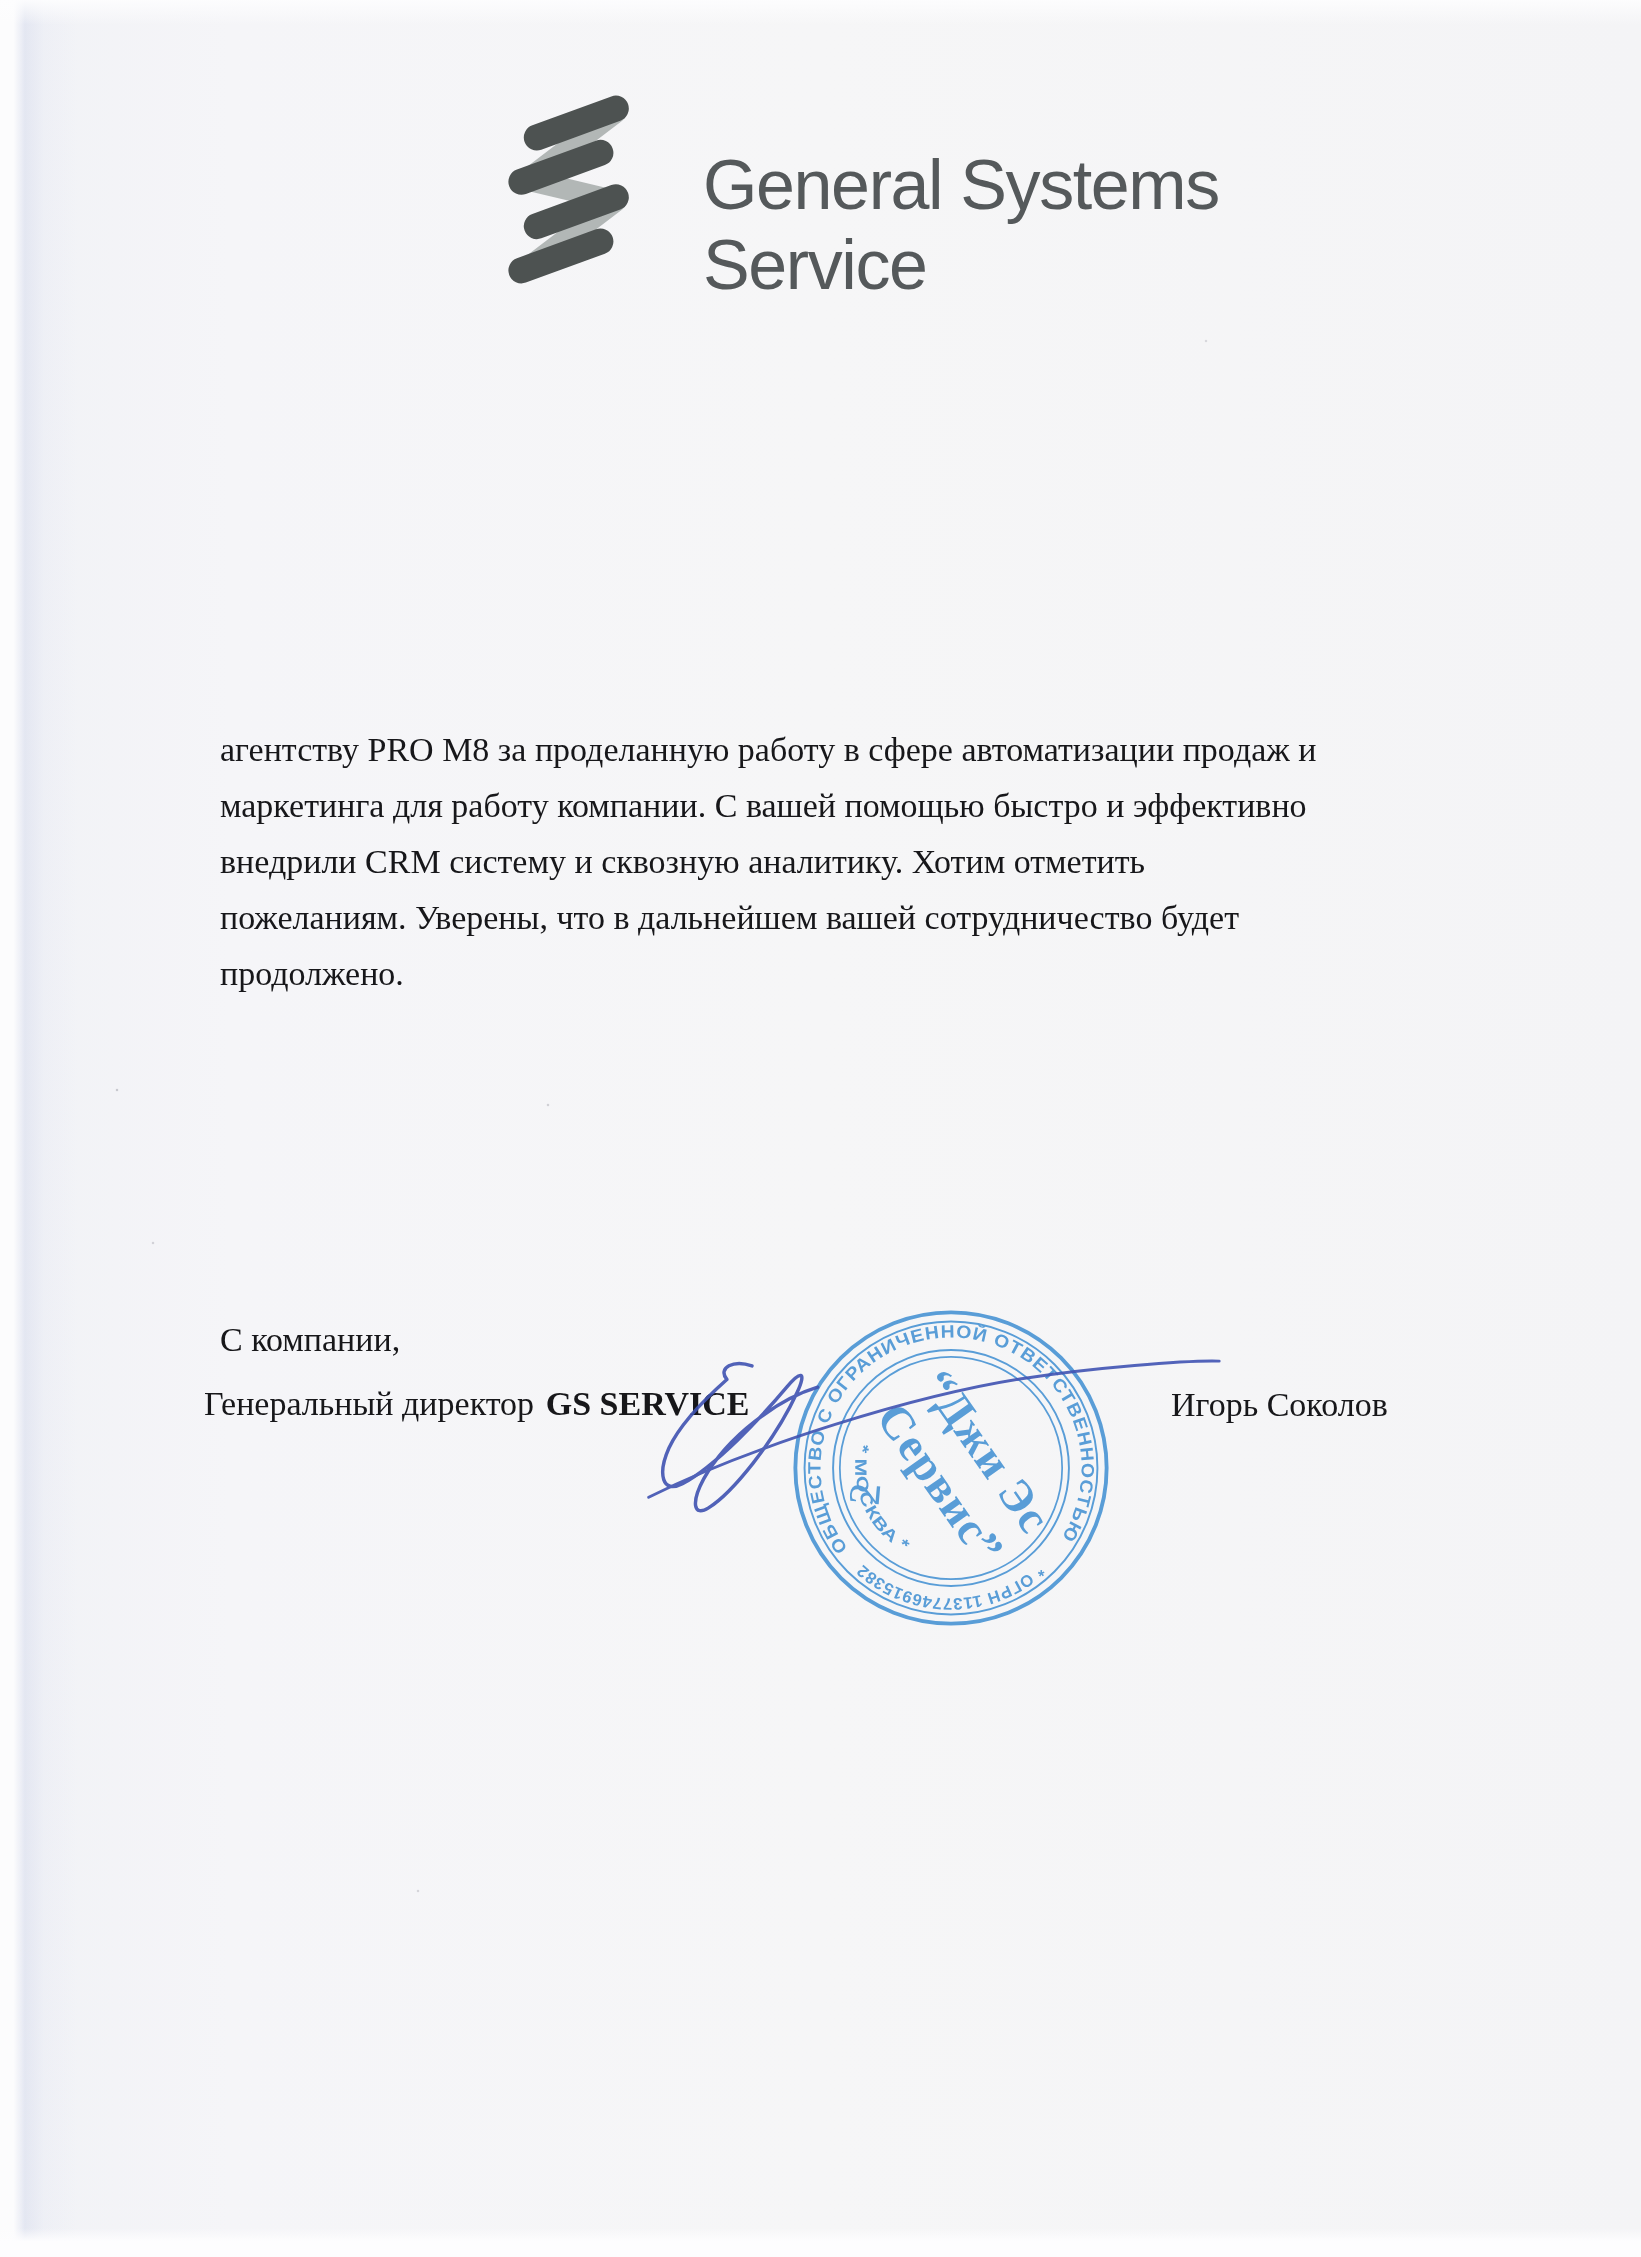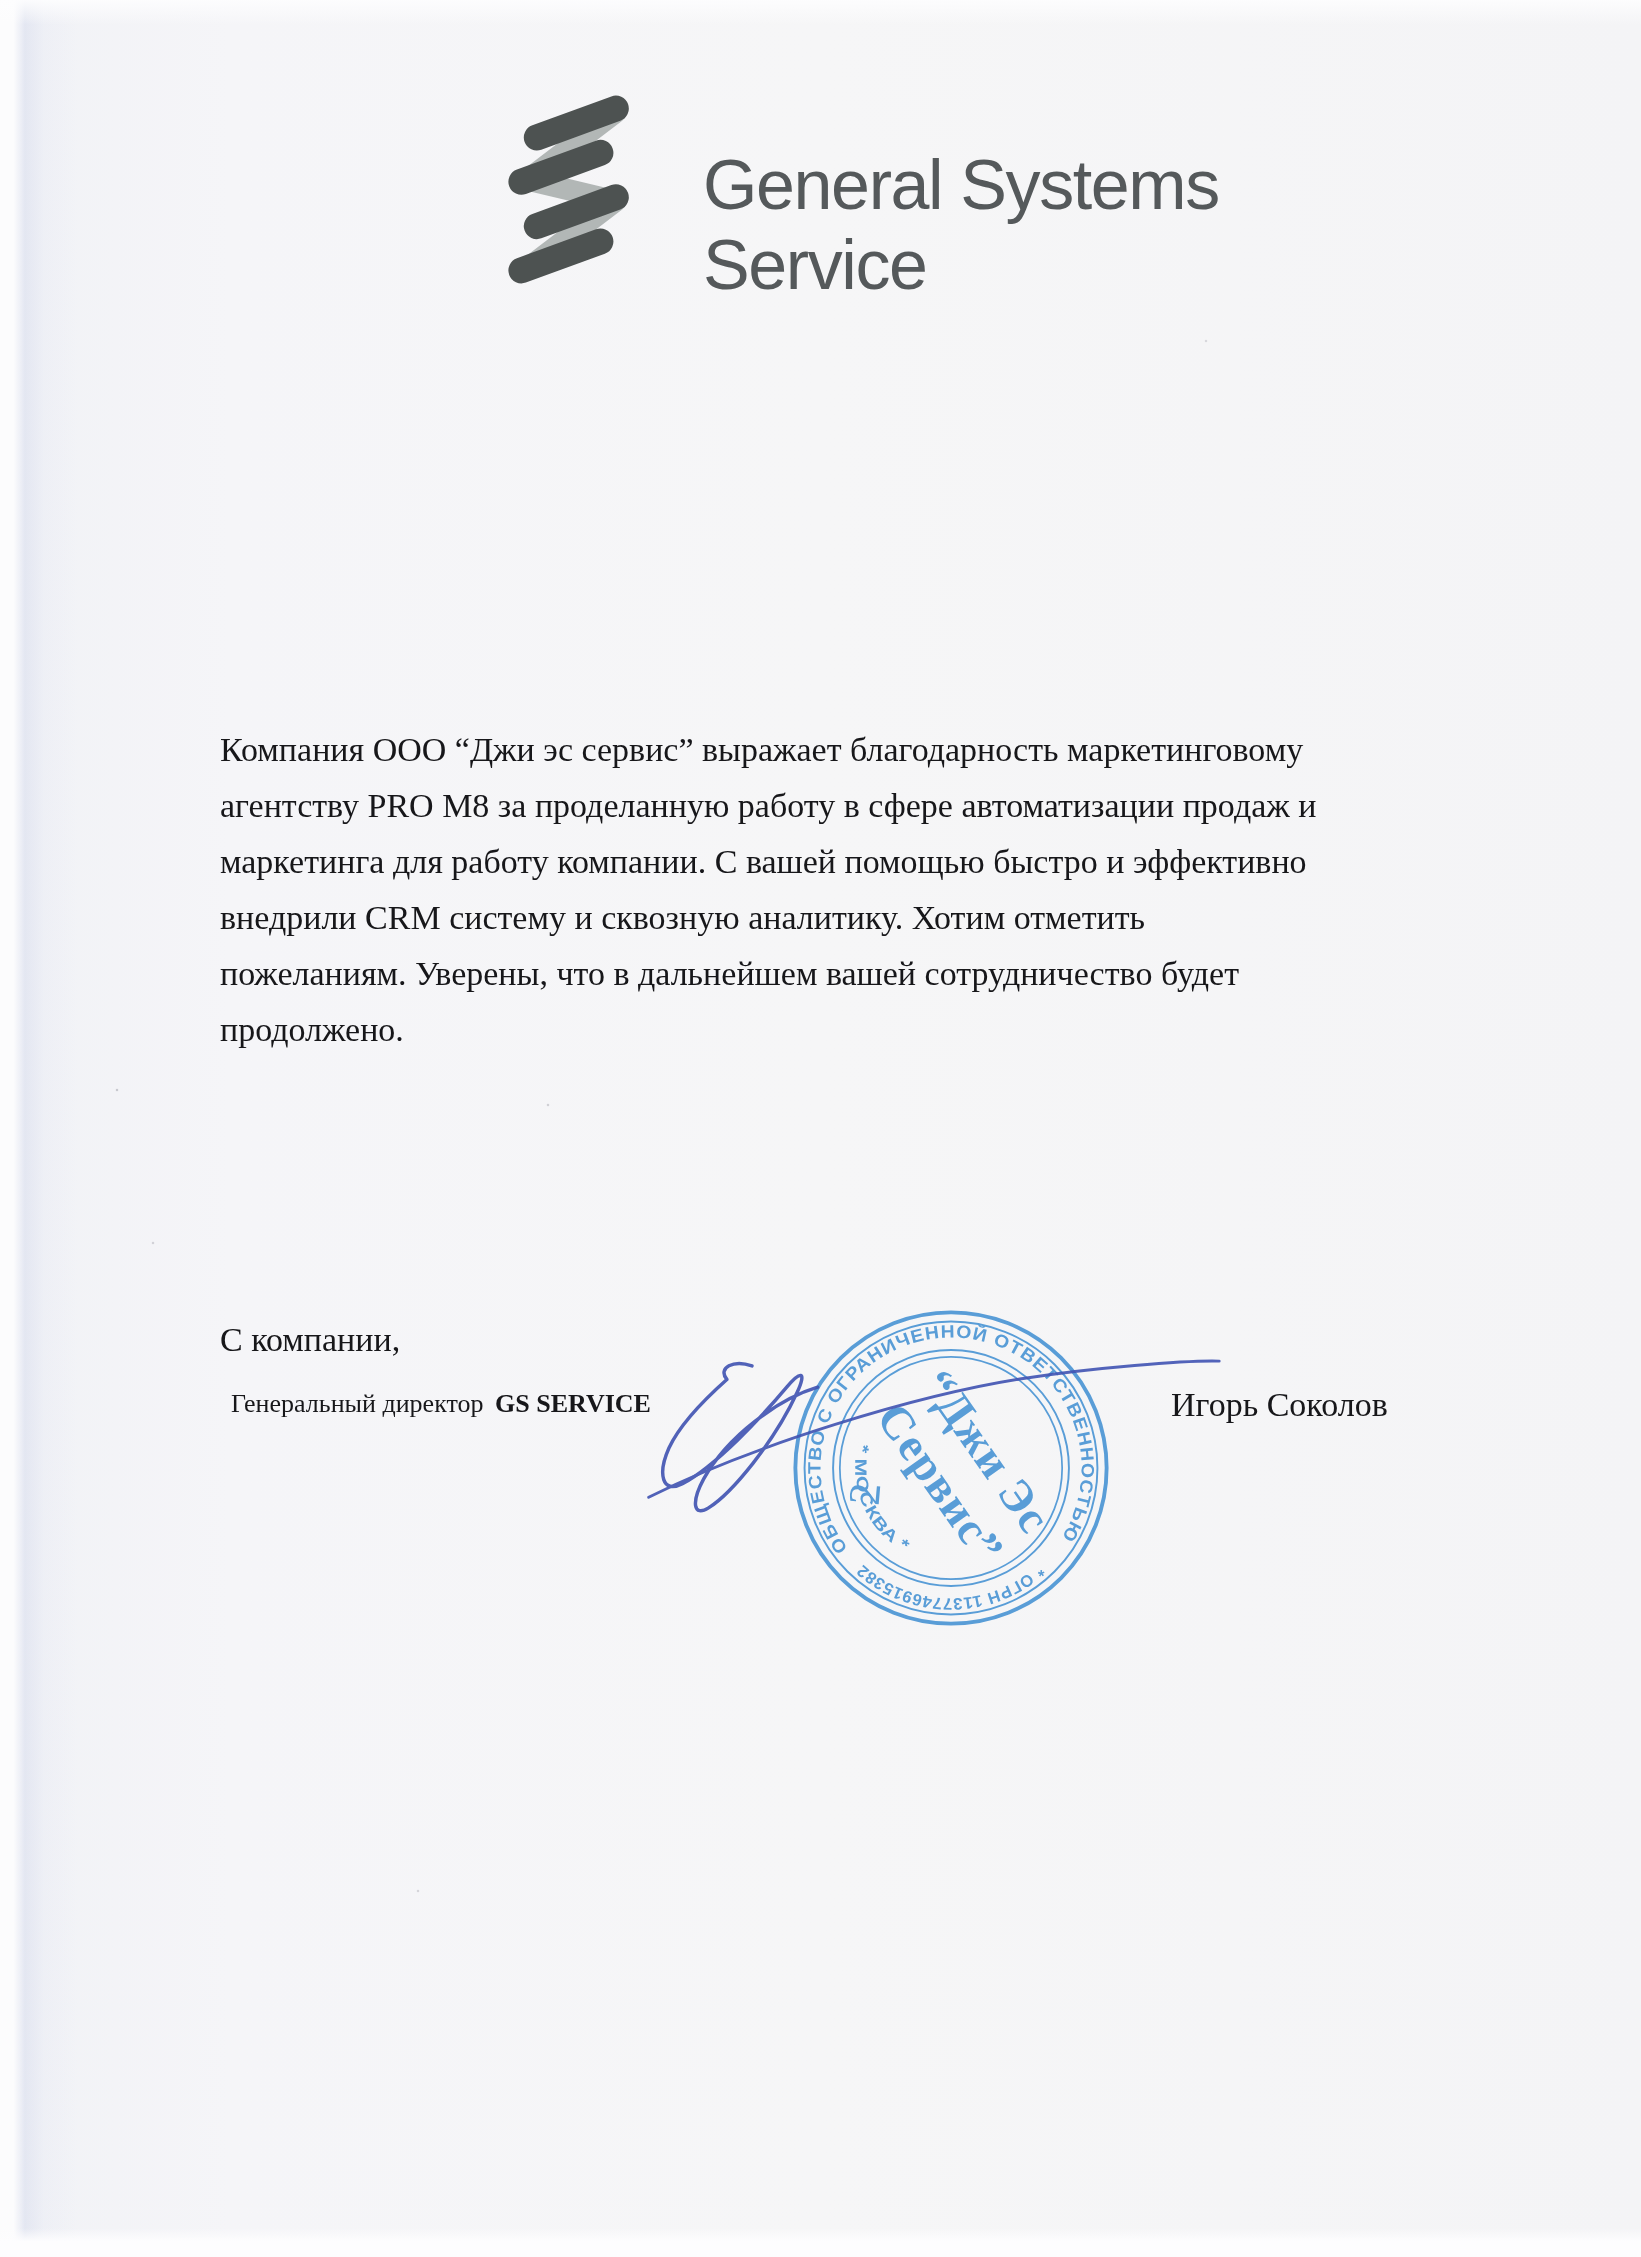--- a/index.html
+++ b/index.html
@@ -50,22 +50,22 @@
     position:absolute;left:220px;top:722px;width:1284px;
     font-size:34px;line-height:56px;color:#17171a;
   }
   .letter .line{margin:0;white-space:nowrap;}
 
   .salutation{
     position:absolute;left:220px;top:1319px;
     font-size:34px;line-height:41px;color:#17171a;white-space:nowrap;
   }
   .signature-line{
-    position:absolute;left:231px;top:1383px;
-    font-size:26px;line-height:41px;color:#17171a;white-space:nowrap;
+    position:absolute;left:204px;top:1383px;
+    font-size:34px;line-height:41px;color:#17171a;white-space:nowrap;
   }
   .signature-line .company{font-weight:bold;margin-left:11.6px;}
   .signee{
     position:absolute;left:1171px;top:1384px;
     font-size:34px;line-height:41px;color:#17171a;font-weight:normal;white-space:nowrap;
   }
 
   
   .stamp{position:absolute;left:777px;top:1294px;opacity:.85;}
   .stamp .ring-text{
@@ -102,21 +102,20 @@
   <line class="bar" x1="16" y1="90" x2="98" y2="60"></line>
   <line class="bar" x1="32" y1="136" x2="114" y2="106"></line>
   <line class="bar" x1="16" y1="182" x2="98" y2="152"></line>
 </svg>
 <div class="logo-text">
   <div>General Systems</div>
   <div>Service</div>
 </div>
 
 <main class="letter">
-  <p class="line">Компания ООО “Джи эс сервис” выражает благодарность маркетинговому</p>
   <p class="line">агентству PRO M8 за проделанную работу в сфере автоматизации продаж и</p>
   <p class="line">маркетинга для работу компании. С вашей помощью быстро и эффективно</p>
   <p class="line">внедрили CRM систему и сквозную аналитику. Хотим отметить</p>
   <p class="line">пожеланиям. Уверены, что в дальнейшем вашей сотрудничество будет</p>
   <p class="line">продолжено.</p>
 </main>
 
 <div class="salutation">С компании,</div>
 <div class="signature-line">
   <span>Генеральный директор</span><span class="company">GS SERVICE</span>

